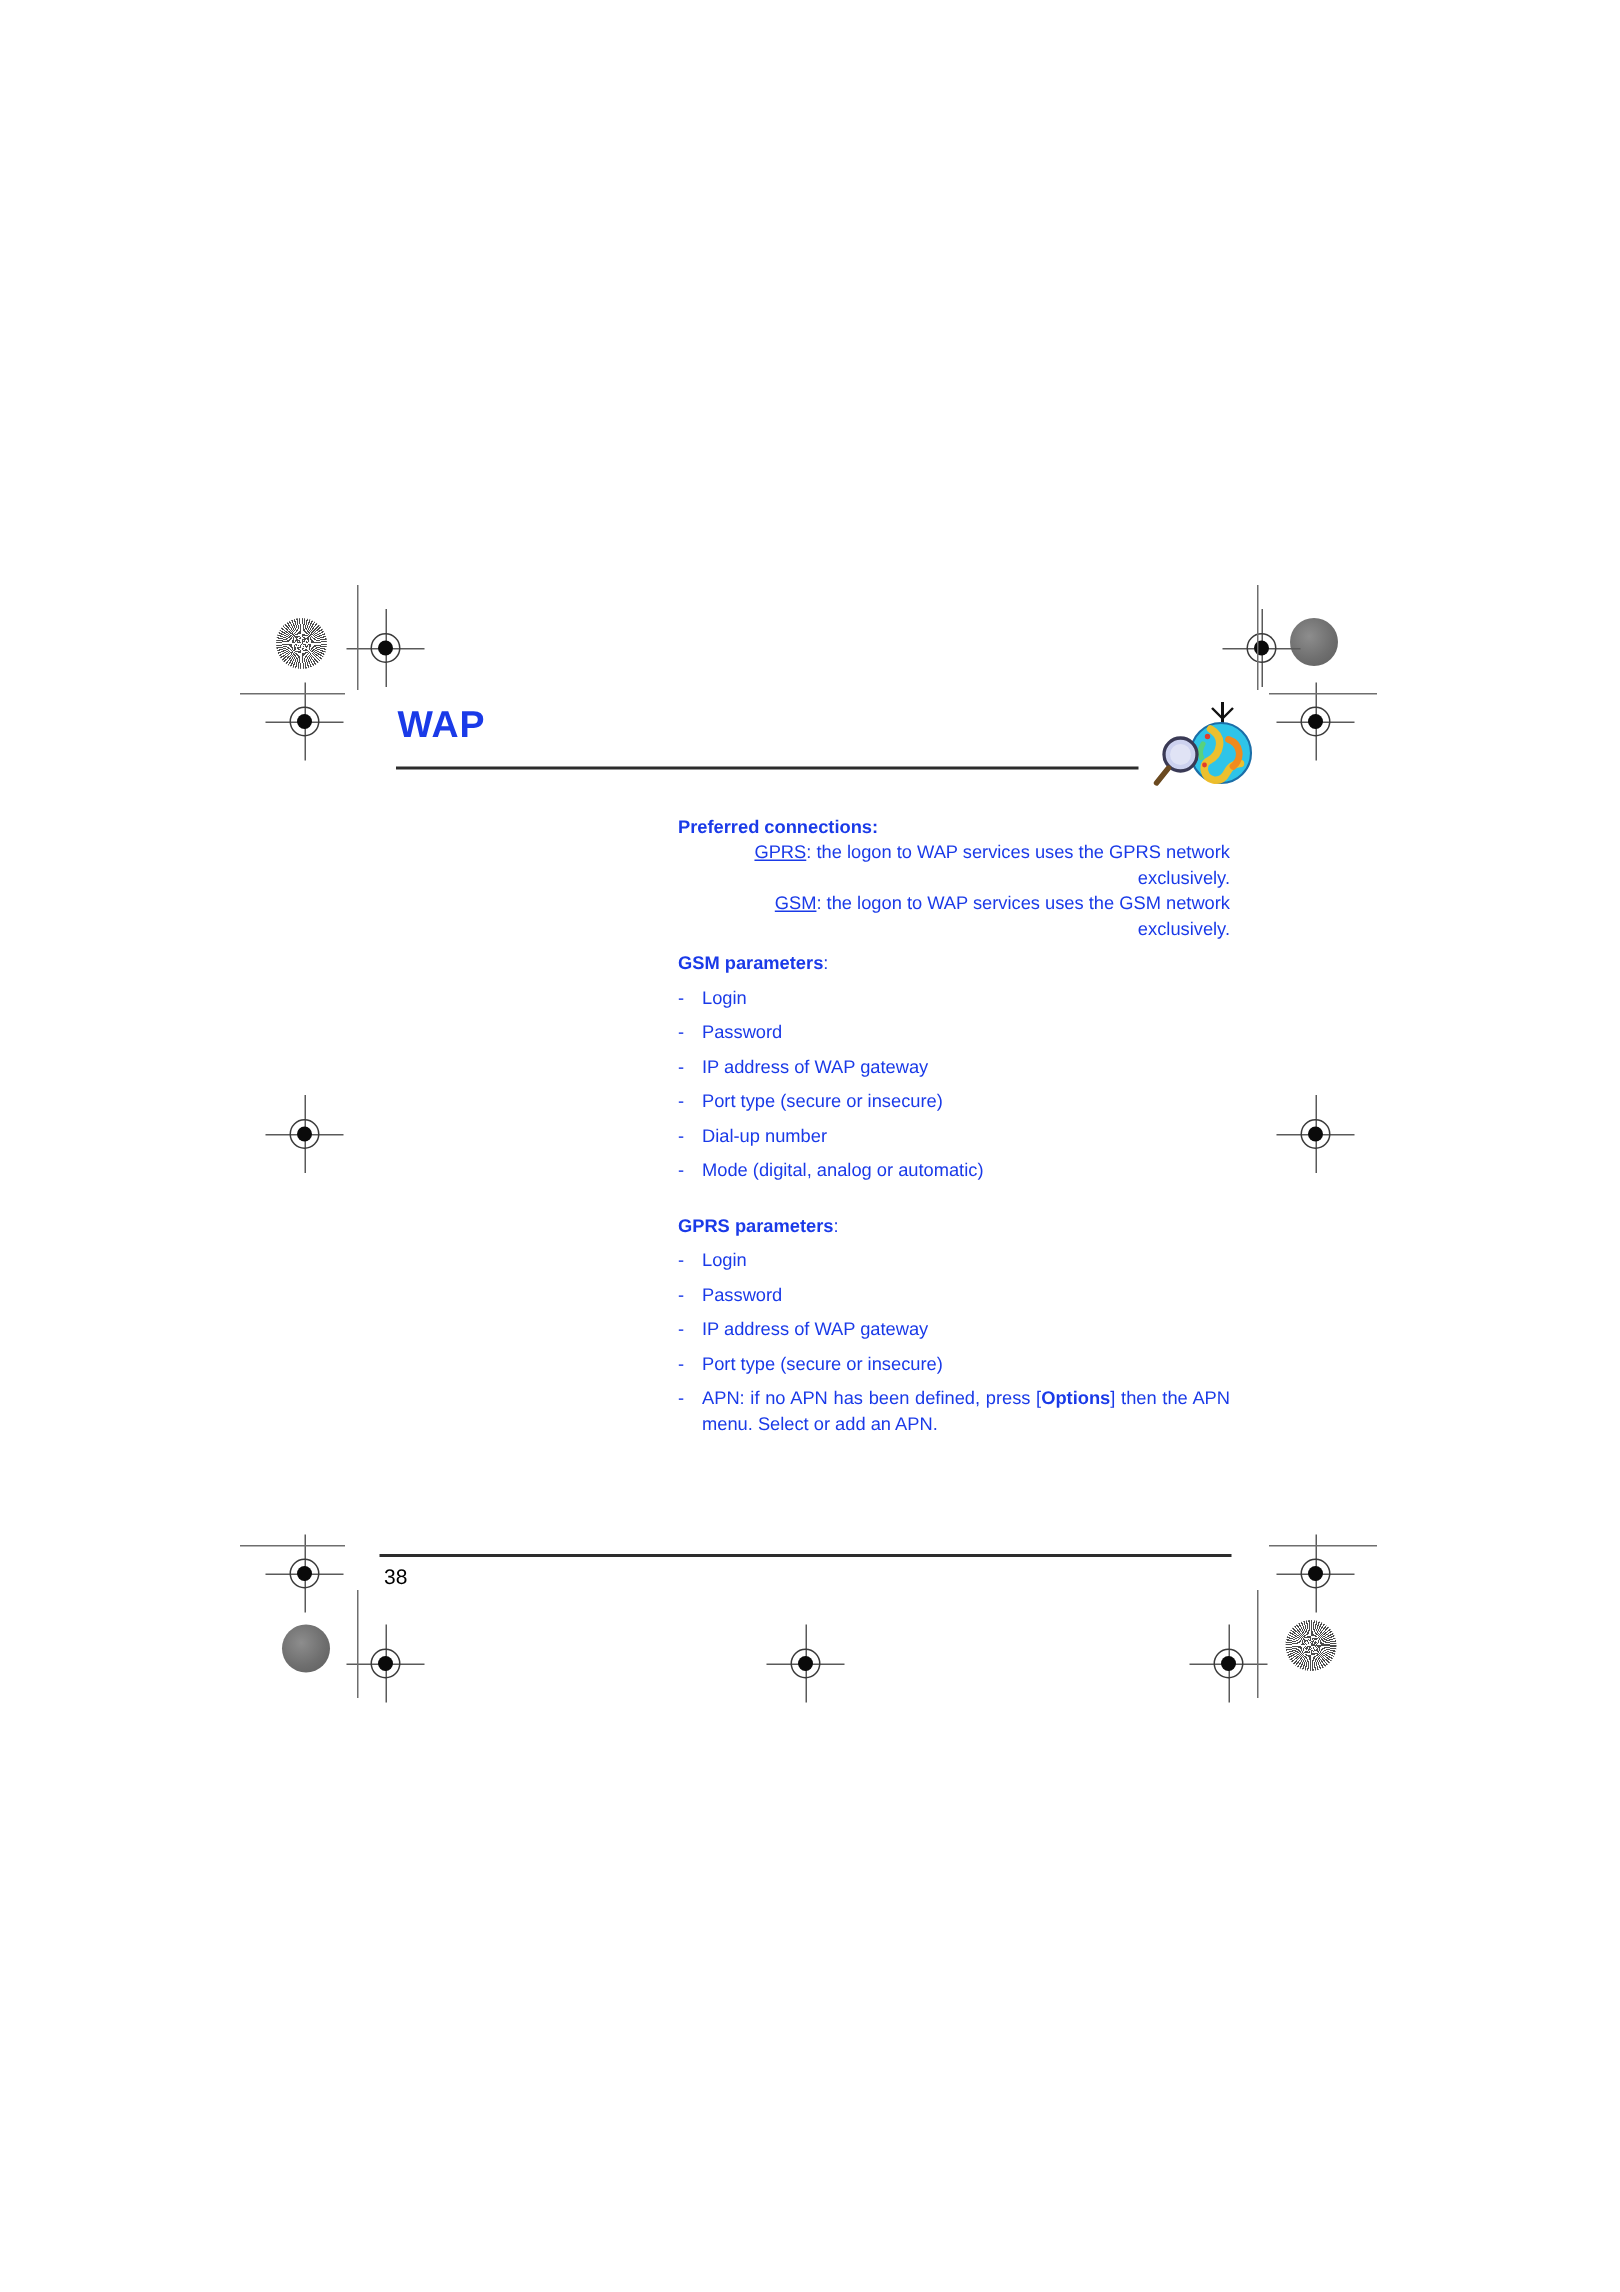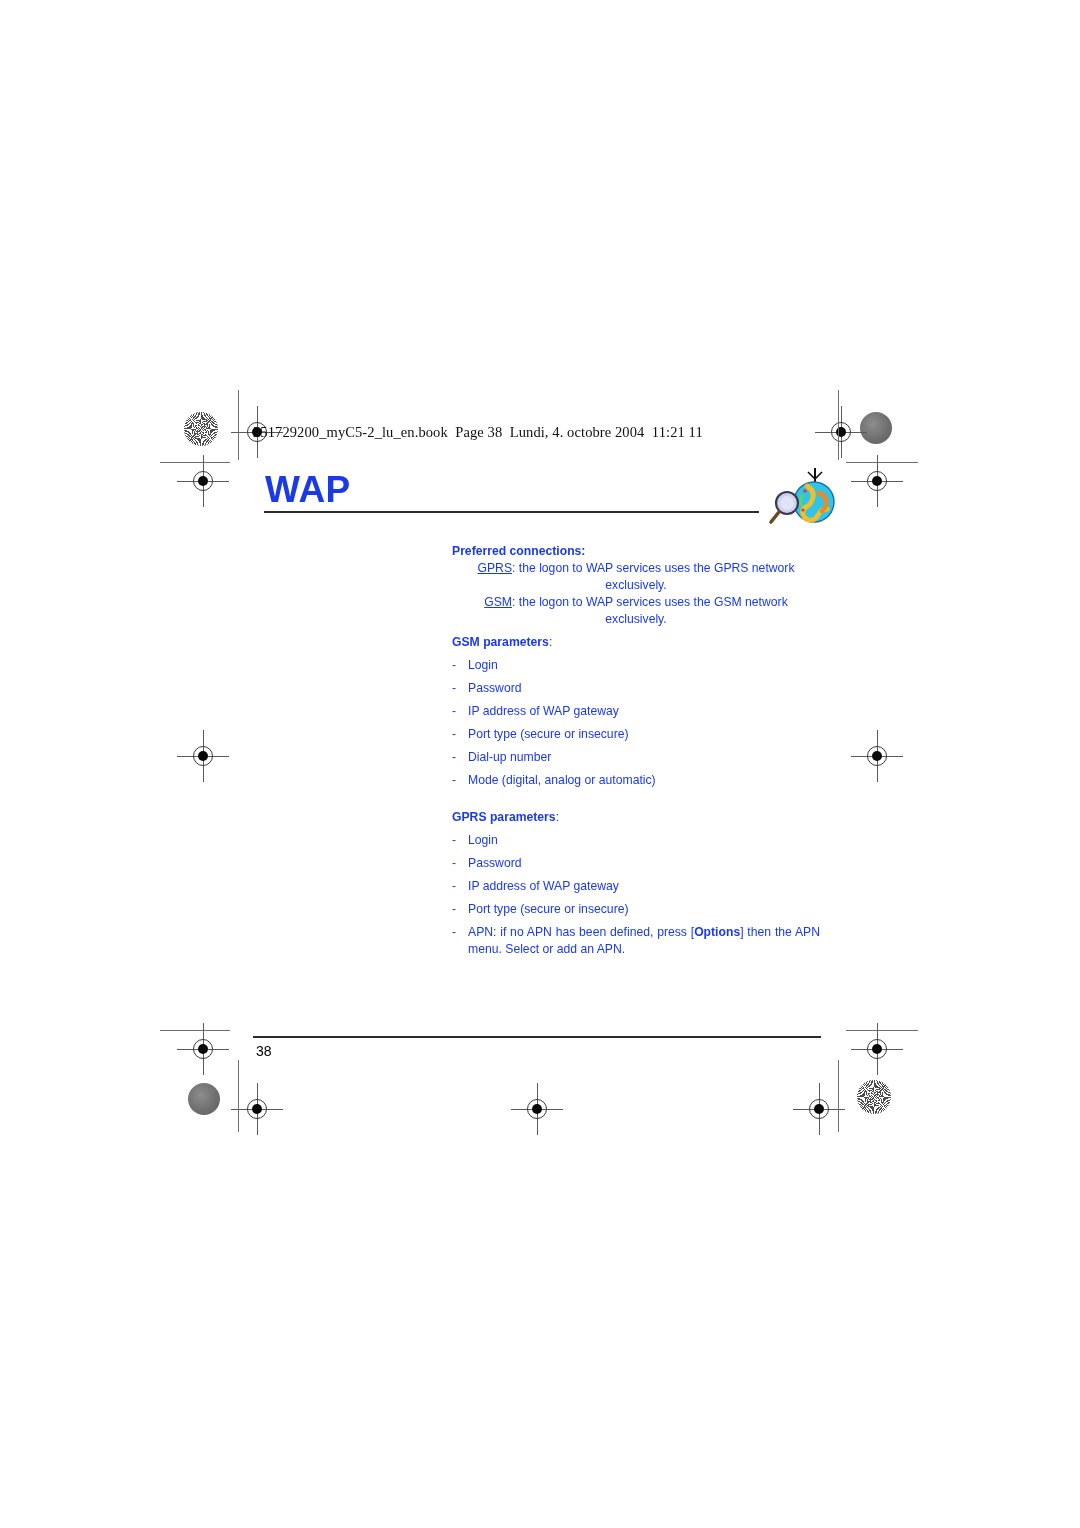--- a/index.html
+++ b/index.html
@@ -55,40 +55,40 @@
 
   .bookline {
     position: absolute; left: 253px; top: 424px;
     font-family: "Liberation Serif", serif;
     font-size: 14.5px; color: #111; white-space: pre;
     letter-spacing: .1px;
   }
 
   .title {
     position: absolute; left: 265px; top: 471px;
-    font-size: 37px; font-weight: bold; color: #1a3ae8;
+    font-size: 25px; font-weight: bold; color: #1a3ae8;
     letter-spacing: .5px; line-height: 1;
   }
   .title-rule {
     position: absolute; left: 264px; top: 511px;
     width: 495px; height: 1.6px; background: #2c2c2c;
   }
 
   .globe { position: absolute; left: 767px; top: 466px; width: 70px; height: 64px; }
 
   .content {
     position: absolute; left: 452px; top: 543px; width: 368px;
     color: #1a3ae8;
     font-size: 12.2px;
     line-height: 17px;
   }
   .content p { margin: 0; }
   .sec-head { font-weight: bold; margin: 0; }
   .para { text-align: justify; }
-  .para-noj { text-align: center; }
+  .para-noj { text-align: right; }
   .u { text-decoration: underline; }
   .bu { font-weight: bold; text-decoration: underline; }
   .b { font-weight: bold; }
   .ital { font-style: italic; }
 
   .gap-s { height: 6px; }
   .gap-m { height: 10px; }
 
   ul.plist { list-style: none; margin: 0; padding: 0; }
   ul.plist li {
@@ -187,21 +187,20 @@
 
   <div class="rule-v" style="left:238px; top:390px; height:70px;"></div>
   <div class="rule-v" style="left:838px; top:390px; height:70px;"></div>
   <div class="rule-h" style="left:160px; top:462px; width:70px;"></div>
   <div class="rule-h" style="left:846px; top:462px; width:72px;"></div>
   <div class="rule-h" style="left:160px; top:1030px; width:70px;"></div>
   <div class="rule-h" style="left:846px; top:1030px; width:72px;"></div>
   <div class="rule-v" style="left:238px; top:1060px; height:72px;"></div>
   <div class="rule-v" style="left:838px; top:1060px; height:72px;"></div>
 
-  <div class="bookline">251729200_myC5-2_lu_en.book  Page 38  Lundi, 4. octobre 2004  11:21 11</div>
 
   <div class="title">WAP</div>
   <div class="title-rule"></div>
 
   <div class="globe">
     <svg width="70" height="64" viewBox="0 0 70 64">
 
       <line x1="48" y1="2" x2="48" y2="16" stroke="#111" stroke-width="2"></line>
       <line x1="41" y1="6" x2="48" y2="13" stroke="#111" stroke-width="1.6"></line>
       <line x1="55" y1="6" x2="48" y2="13" stroke="#111" stroke-width="1.6"></line>

